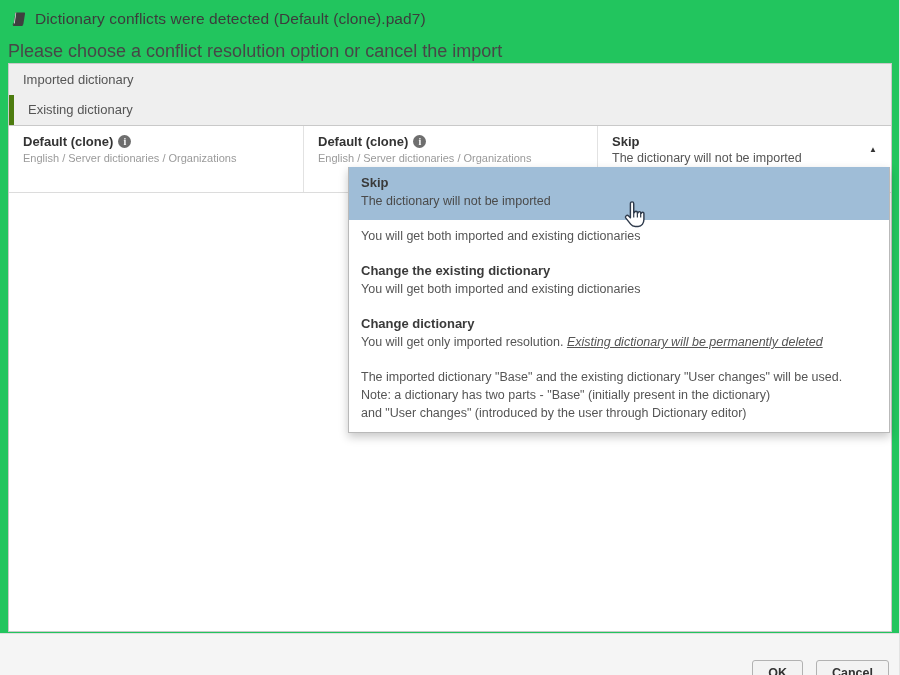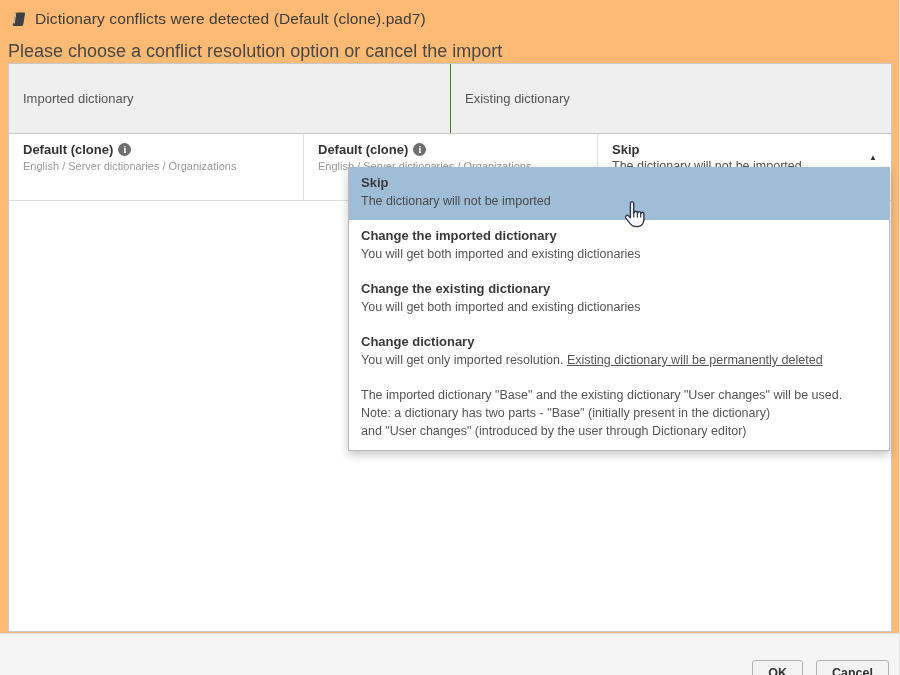--- a/index.html
+++ b/index.html
@@ -4,39 +4,39 @@
 <style>
   * { margin: 0; padding: 0; box-sizing: border-box; }
   html, body { width: 900px; height: 675px; }
   body {
     font-family: "Liberation Sans", "DejaVu Sans", sans-serif;
     background: #ffffff;
     position: relative;
     overflow: hidden;
     color: #3a3a3a;
   }
-  .dialog { position: absolute; inset: 0; background: #fdba74; border-right: 1px solid #e3e3e3; }
+  .dialog { position: absolute; inset: 0; background: #22c55e; border-right: 1px solid #e3e3e3; }
 
   
   .title-bar { position: absolute; top: 10px; left: 10px; display: flex; align-items: center; gap: 8px; }
   .book-icon { width: 17px; height: 17px; flex: 0 0 auto; margin-top: 1px; }
   .dlg-title { font-size: 15.5px; color: #3c3c3c; font-weight: 400; letter-spacing: 0.1px; }
   .dlg-subtitle { position: absolute; top: 41px; left: 8px; font-size: 18px; color: #474747; }
 
   
   .conflict-table {
     position: absolute; left: 8px; top: 63px; width: 884px; height: 569px;
     background: #fff; border: 1px solid #c9c9c9;
   }
-  .t-header { display: flex; height: 70px; background: #efefef; border-bottom: 1px solid #c9c9c9; }
+  .t-header { display: flex; height: 62px; background: #efefef; border-bottom: 1px solid #c9c9c9; flex-direction: column; }
   .t-header .hcell {
     flex: 1 1 33.3%; display: flex; align-items: center; position: relative;
     padding: 0 14px; font-size: 13px; color: #555;
   }
-  .t-header .hcell + .hcell { border-left: 1px solid #4d7c0f; text-align: right; }
+  .t-header .hcell + .hcell { border-left: 5px solid #4d7c0f; text-align: right; }
   .caret { font-size: 8px; color: #333; line-height: 1; }
   .hcell .caret { position: absolute; right: 14px; top: 50%; transform: translateY(-50%); cursor: pointer; }
 
   .t-row { display: flex; height: 67px; border-bottom: 1px solid #dcdcdc; }
   .t-row .cell {
     flex: 1 1 33.3%; position: relative; padding: 7px 14px 0 14px; overflow: hidden;
   }
   .t-row .cell + .cell { border-left: 1px solid #e2e2e2; }
   .cell-title { font-size: 13px; font-weight: 700; color: #333; line-height: 17px; white-space: nowrap; }
   .cell-sub { font-size: 11px; color: #9a9a9a; line-height: 17px; white-space: nowrap; }
@@ -54,21 +54,21 @@
     position: absolute; left: 348px; top: 167px; width: 542px;
     background: #fff; border: 1px solid #b9b9b9; border-top: none;
     box-shadow: 0 4px 9px rgba(0,0,0,0.22);
     z-index: 5;
   }
   .dd-option { padding: 7px 12px 10px 12px; cursor: pointer; }
   .dd-option.highlighted { background: #9fbdd7; }
   .dd-title { font-size: 13px; font-weight: 700; color: #3a3a3a; line-height: 18px; }
   .dd-desc { font-size: 12.5px; color: #555; line-height: 18px; }
   .dd-option.highlighted .dd-desc { color: #4a4a4a; }
-  .u { text-decoration: underline; }
+  .u { text-decoration: underline; font-style: italic; }
 
   
   .footer {
     position: absolute; left: 0; right: 0; bottom: 0; height: 42px;
     background: #f5f5f5; border-top: 1px solid #dedede;
     display: flex; align-items: center; justify-content: flex-end; gap: 13px;
     padding-right: 10px;
   }
   .btn {
     font-family: "Liberation Sans", sans-serif;
@@ -122,21 +122,20 @@
       </div>
     </div>
   </div>
 
   <div class="dropdown">
     <div class="dd-option highlighted">
       <div class="dd-title">Skip</div>
       <div class="dd-desc">The dictionary will not be imported</div>
     </div>
     <div class="dd-option">
-      <div class="dd-title">Change the imported dictionary</div>
       <div class="dd-desc">You will get both imported and existing dictionaries</div>
     </div>
     <div class="dd-option">
       <div class="dd-title">Change the existing dictionary</div>
       <div class="dd-desc">You will get both imported and existing dictionaries</div>
     </div>
     <div class="dd-option">
       <div class="dd-title">Change dictionary</div>
       <div class="dd-desc"><span>You will get only imported resolution. </span><span class="u">Existing dictionary will be permanently deleted</span></div>
     </div>

